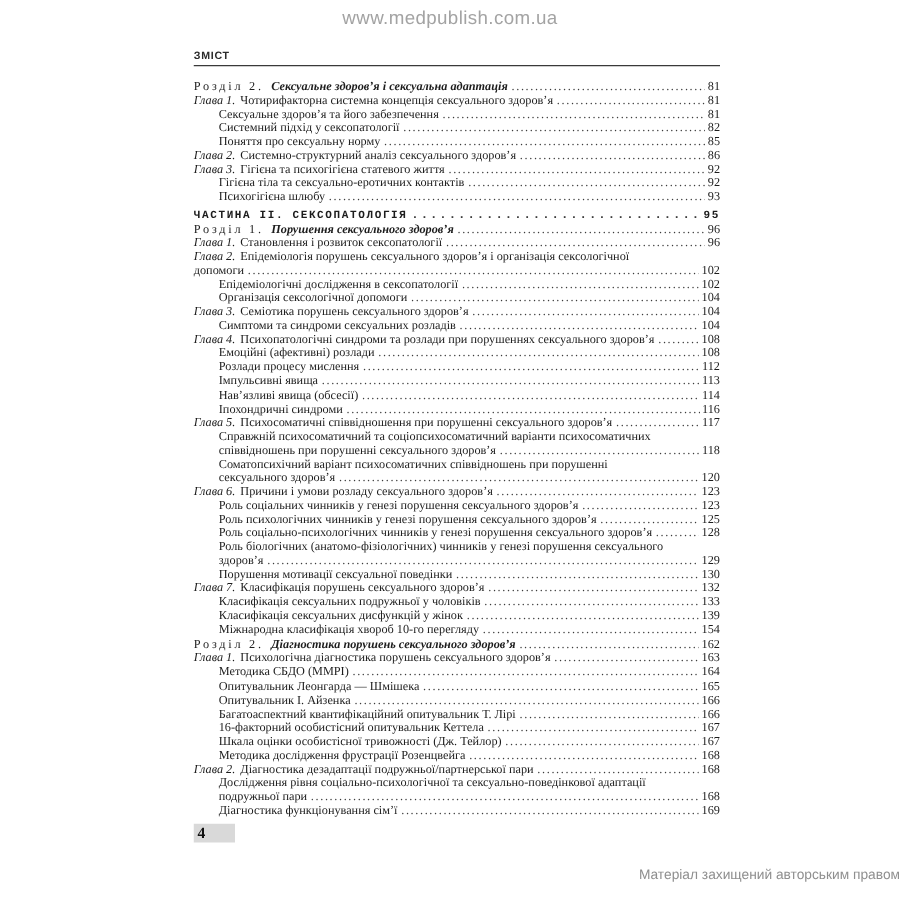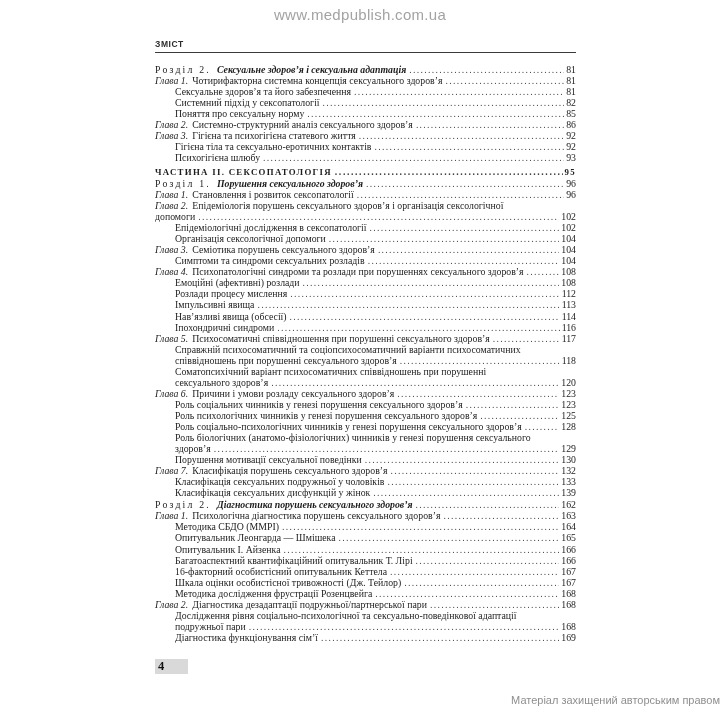--- a/index.html
+++ b/index.html
@@ -31,21 +31,21 @@
     height:11.05px; line-height:11.05px;
   }
   .row.ind { padding-left:20px; }
   .row .prefix { flex:none;text-align:center; }
   .row .text { flex:none; }
   .row.section { margin-top:1px; }
   .row.section .prefix { letter-spacing:2.2px; margin-right:6px; }
   .row.section .text { font-weight:bold;font-style:italic; }
   .row.chapter .prefix { font-style:italic; margin-right:4px; }
   .row.part {
-    font-family:Liberation Serif, serif; font-weight:bold;
+    font-family:Liberation Mono, monospace; font-weight:bold;
     font-size:8.8px; letter-spacing:1.3px; margin-top:2.5px; margin-bottom:1px;
   }
   .leader {
     flex:1 1 auto; overflow:hidden; min-width:8px; margin:0 2px 0 3px;
     color:#3c3c3c;
   }
   .leader::after {
     content:"....................................................................................................................................................................................................";
     letter-spacing:1.3px; font-size:9.8px;
   }
@@ -266,20 +266,25 @@
       <div class="row item ind">
         <span class="text">Класифікація сексуальних подружньої у чоловіків</span>
         <span class="leader"></span>
         <span class="pageno">133</span>
       </div>
       <div class="row item ind">
         <span class="text">Класифікація сексуальних дисфункцій у жінок</span>
         <span class="leader"></span>
         <span class="pageno">139</span>
       </div>
+      <div class="row item ind">
+        <span class="text">Міжнародна класифікація хвороб 10-го перегляду</span>
+        <span class="leader"></span>
+        <span class="pageno">154</span>
+      </div>
       <div class="row section">
         <span class="prefix">Розділ 2.</span>
         <span class="text">Діагностика порушень сексуального здоров’я</span>
         <span class="leader"></span>
         <span class="pageno">162</span>
       </div>
       <div class="row chapter">
         <span class="prefix">Глава 1.</span>
         <span class="text">Психологічна діагностика порушень сексуального здоров’я</span>
         <span class="leader"></span>

